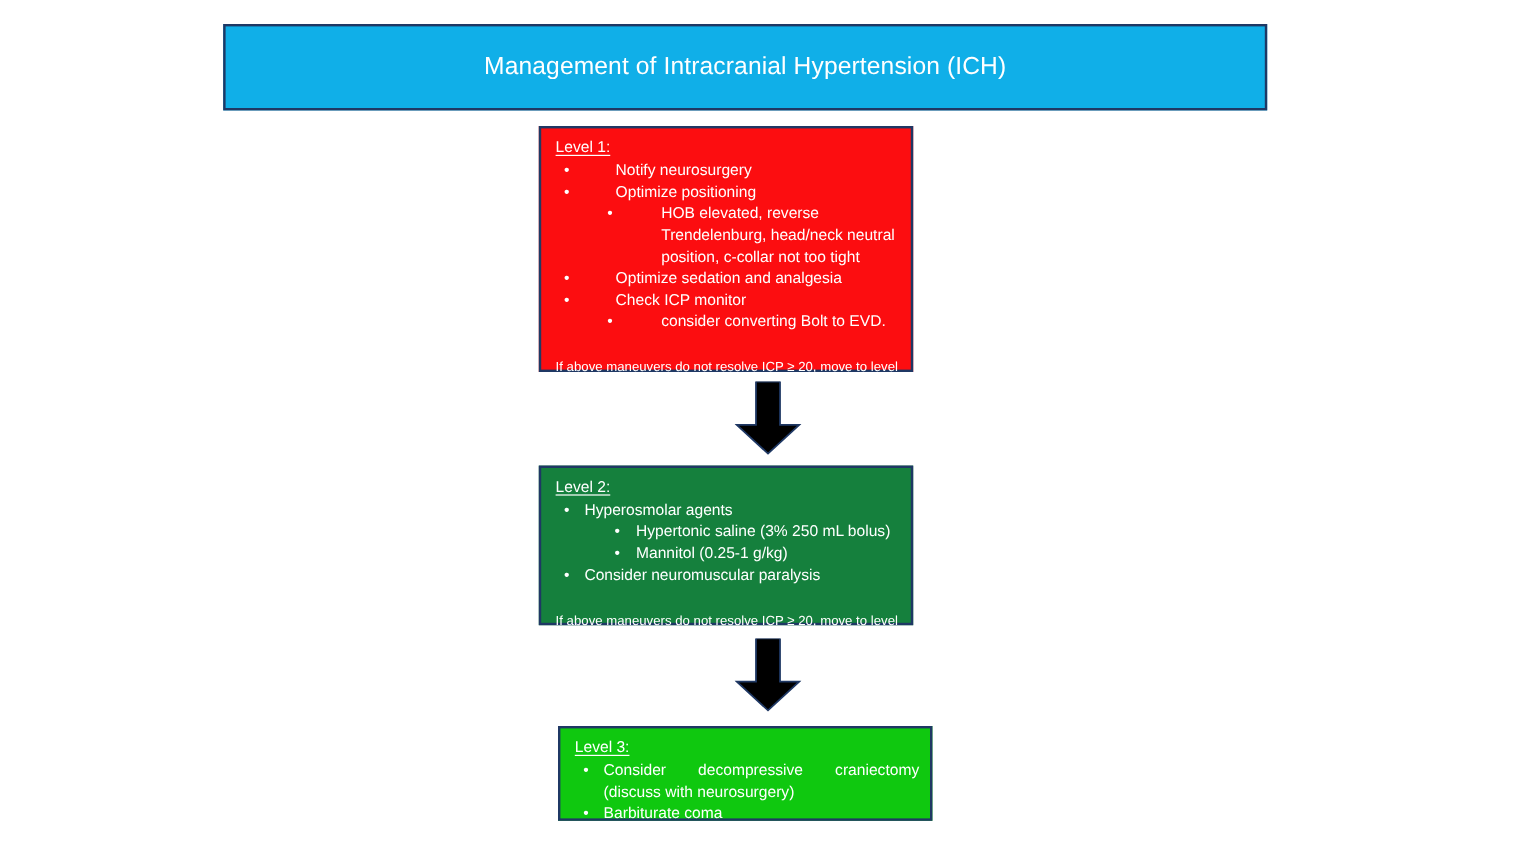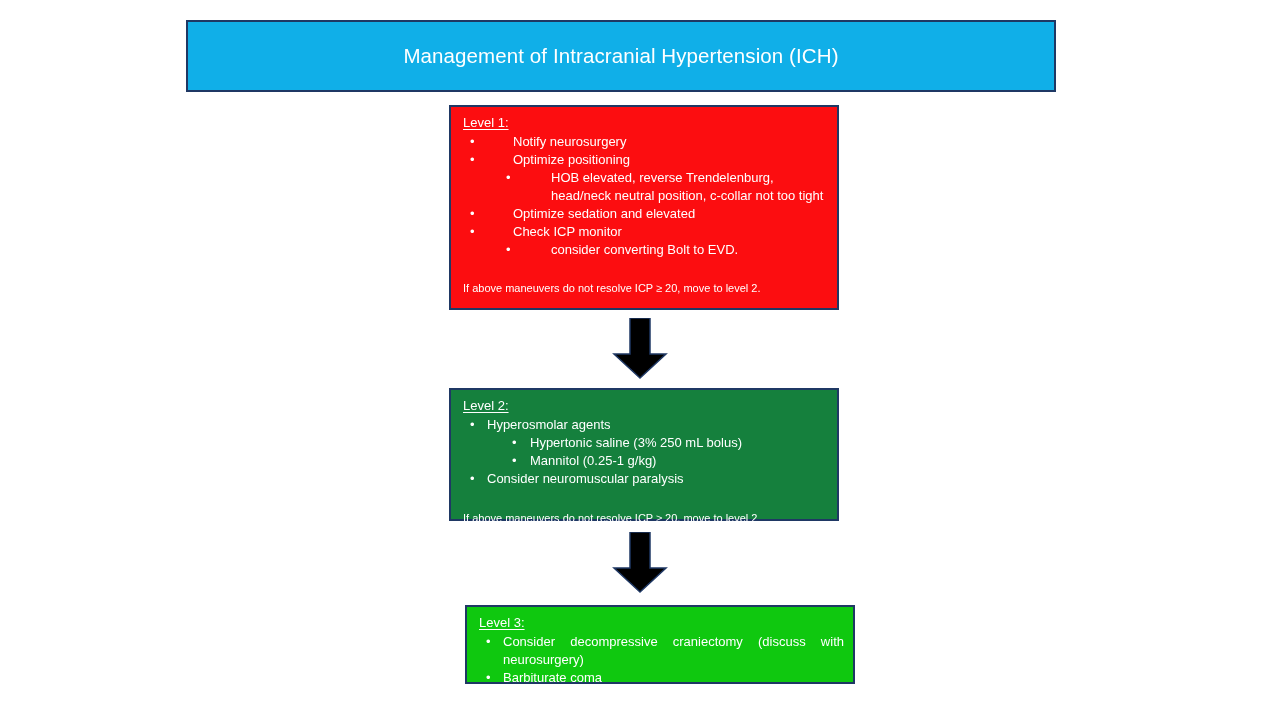--- a/index.html
+++ b/index.html
@@ -41,21 +41,21 @@
     font-size: 16.5px;
     line-height: 23px;
     letter-spacing: 0.05px;
     white-space: nowrap;
   }
 
   
   .level-box {
     position: absolute;
     left: 449px;
-    width: 390px;
+    width: 312px;
     box-sizing: border-box;
     border: 2px solid #1F3864;
     color: #FFFFFF;
     padding: 7px 9px 6px 9px;
   }
   #level1-box {
     top: 105px;
     height: 205px;
     background: #FC0D10;
   }
@@ -167,21 +167,21 @@
       <span class="li-text">Optimize positioning</span>
     </li>
     <ul class="sub-list">
       <li>
         <span class="bullet-dot">•</span>
         <span class="li-text">HOB elevated, reverse Trendelenburg, head/neck neutral position, c-collar not too tight</span>
       </li>
     </ul>
     <li>
       <span class="bullet-dot">•</span>
-      <span class="li-text">Optimize sedation and elevated</span>
+      <span class="li-text">Optimize sedation and analgesia</span>
     </li>
     <li>
       <span class="bullet-dot">•</span>
       <span class="li-text">Check ICP monitor</span>
     </li>
     <ul class="sub-list">
       <li>
         <span class="bullet-dot">•</span>
         <span class="li-text">consider converting Bolt to EVD.</span>
       </li>

